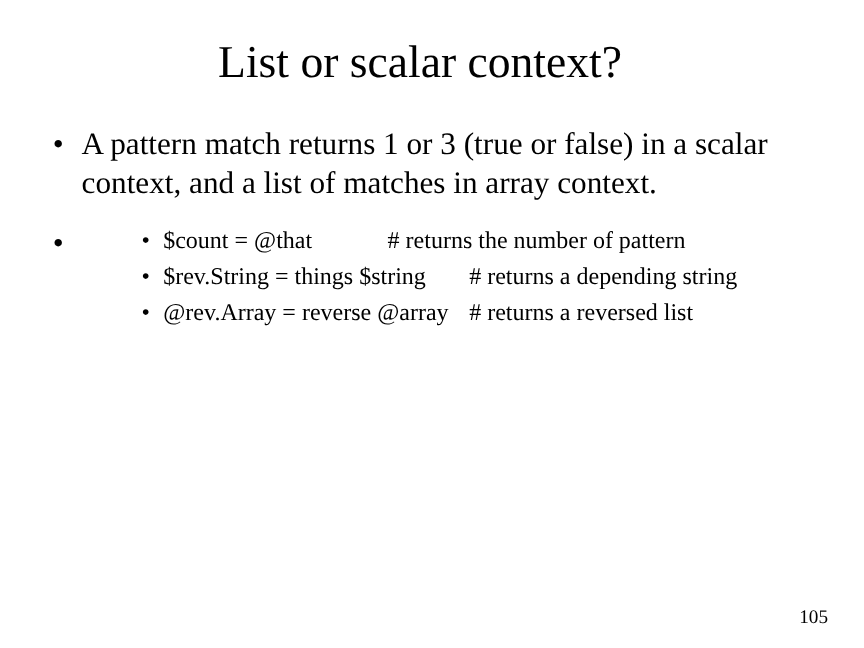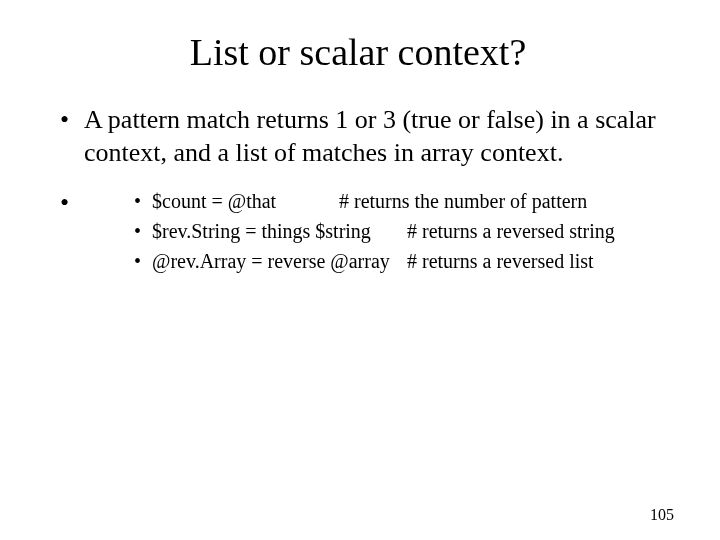--- a/index.html
+++ b/index.html
@@ -10,21 +10,21 @@
     background: #ffffff;
     font-family: "Times New Roman", Times, serif;
     color: #000;
     position: relative;
   }
   .slide {
     width: 720px;
     height: 540px;
     position: relative;
     box-sizing: border-box;
-    padding: 20px 40px 20px 36px;
+    padding: 20px 40px 20px 20px;
   }
   .title {
     text-align: center;
     font-size: 38px;
     margin-top: 10px;
     margin-bottom: 30px;
     font-weight: normal;
   }
   ul.level1 {
     list-style: none;
@@ -64,42 +64,42 @@
     top: 0;
   }
   .sub-code { display: inline-block; }
   .sub-comment { display: inline-block; }
   .pad-0 .sub-code { min-width: 182px; }
   .pad-1 .sub-code { min-width: 250px; }
   .pad-2 .sub-code { min-width: 250px; }
   .page-number {
     position: absolute;
     bottom: 16px;
-    right: 46px;
+    right: 30px;
     font-size: 16px;
   }
 </style>
 </head>
 <body>
 
 <div class="slide">
 
   <h1 class="title">List or scalar context?</h1>
 
   <ul class="level1">
     <li>A pattern match returns 1 or 3 (true or false) in a scalar context, and a list of matches in array context.</li>
     <li>
       <ul class="level2">
         <li class="pad-0">
           <span class="sub-code">$count = @that</span>
           <span class="sub-comment"># returns the number of pattern</span>
         </li>
         <li class="pad-1">
           <span class="sub-code">$rev.String = things $string</span>
-          <span class="sub-comment"># returns a reversed string</span>
+          <span class="sub-comment"># returns a depending string</span>
         </li>
         <li class="pad-2">
           <span class="sub-code">@rev.Array = reverse @array</span>
           <span class="sub-comment"># returns a reversed list</span>
         </li>
       </ul>
     </li>
   </ul>
 
   <div class="page-number">105</div>

